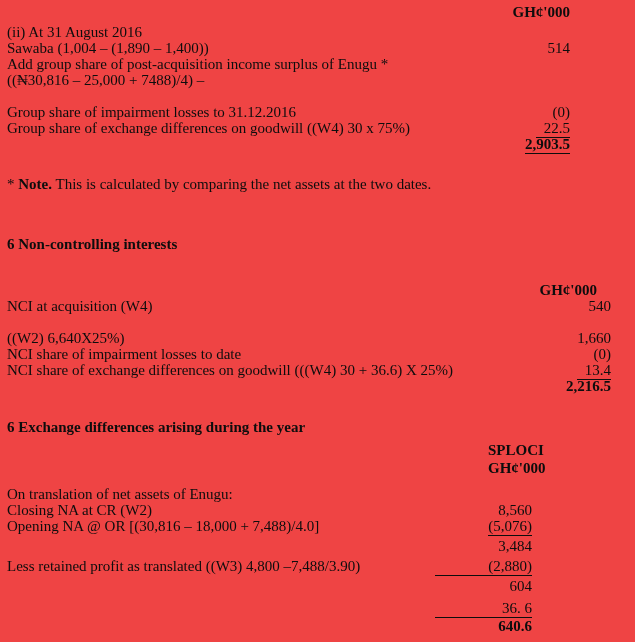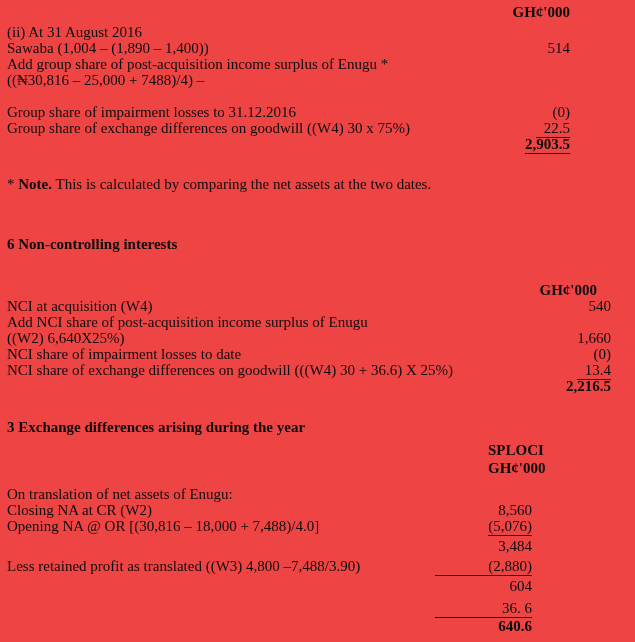--- a/index.html
+++ b/index.html
@@ -64,41 +64,38 @@
   <div class="row" style="top:236px">
     <span class="lbl b">6 Non-controlling interests</span>
   </div>
   <div class="row" style="top:282px">
     <span class="val vbh b">GH¢'000</span>
   </div>
   <div class="row" style="top:298px">
     <span class="lbl">NCI at acquisition (W4)</span>
     <span class="val vb">540</span>
   </div>
-  <div class="row" style="top:314px">
-    <span class="lbl">Add NCI share of post-acquisition income surplus of Enugu</span>
-  </div>
   <div class="row" style="top:330px">
     <span class="lbl">((W2) 6,640X25%)</span>
     <span class="val vb">1,660</span>
   </div>
   <div class="row" style="top:346px">
     <span class="lbl">NCI share of impairment losses to date</span>
     <span class="val vb">(0)</span>
   </div>
   <div class="row" style="top:362px">
     <span class="lbl">NCI share of exchange differences on goodwill (((W4) 30 + 36.6) X 25%)</span>
     <span class="val vb u ext">13.4</span>
   </div>
   <div class="row" style="top:378px">
     <span class="val vb b">2,216.5</span>
   </div>
 
   <div class="row" style="top:419px">
-    <span class="lbl b">3 Exchange differences arising during the year</span>
+    <span class="lbl b">6 Exchange differences arising during the year</span>
   </div>
   <div class="row" style="top:442px">
     <span class="val b" style="left:481px">SPLOCI</span>
   </div>
   <div class="row" style="top:460px">
     <span class="val b" style="left:481px">GH¢'000</span>
   </div>
   <div class="row" style="top:486px">
     <span class="lbl">On translation of net assets of Enugu:</span>
   </div>

